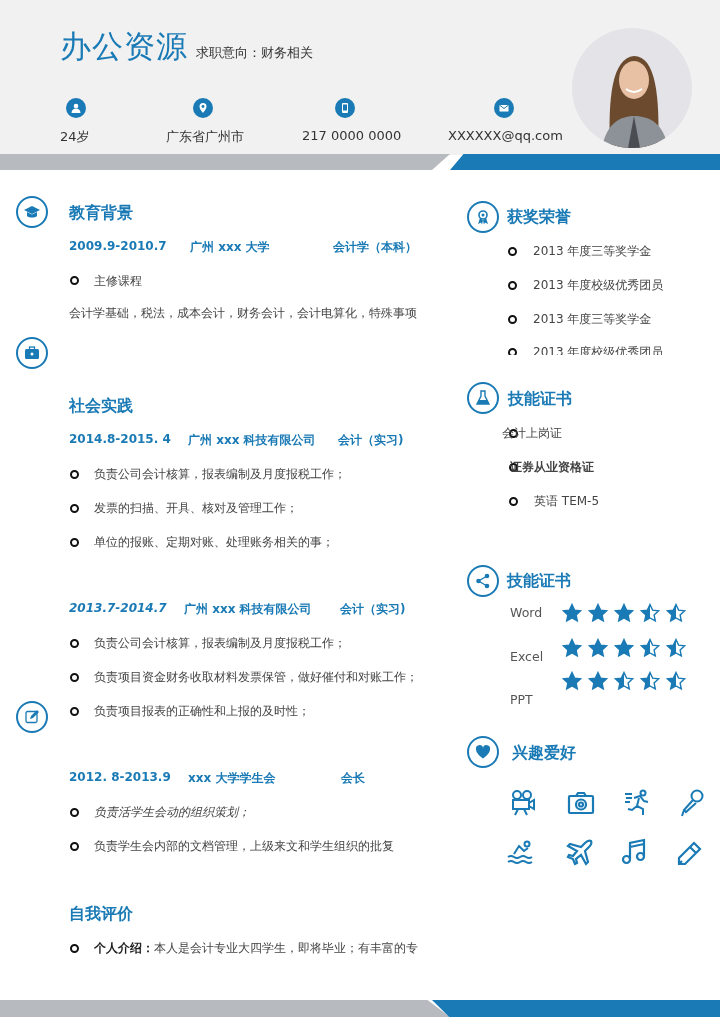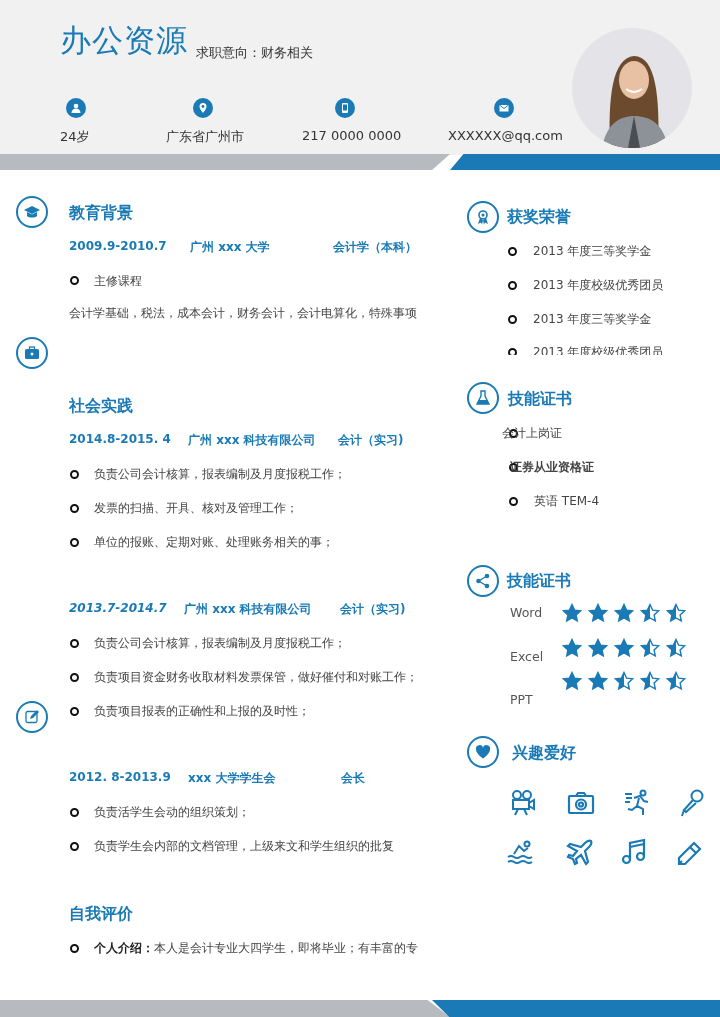--- a/index.html
+++ b/index.html
@@ -2,21 +2,21 @@
 <html><head>
 <meta charset="utf-8">
 <style>
   * { margin:0; padding:0; box-sizing:border-box; }
   html, body { width:720px; height:1017px; overflow:hidden; background:#ffffff; }
   body { position:relative; font-family:"DejaVu Sans", "Liberation Sans", sans-serif; color:#555; }
   .abs { position:absolute; }
 
   
   .header-bg { left:0; top:0; width:720px; height:155px; background:#f1f1f1; }
-  .name { left:60px; top:20px; font-size:31px; color:#1a7ab5; letter-spacing:1px; white-space:nowrap; }
+  .name { left:60px; top:26px; font-size:31px; color:#1a7ab5; letter-spacing:1px; white-space:nowrap; }
   .intent { left:196px; top:44px; font-size:13px; color:#333; white-space:nowrap; }
   .info-icon { width:20px; height:20px; border-radius:50%; background:#1a7ab5; display:flex; align-items:center; justify-content:center; }
   .info-icon svg { width:12px; height:12px; }
   .info-text { font-size:13px; color:#333; white-space:nowrap; }
   .photo { left:572px; top:28px; width:120px; height:120px; border-radius:50%; background:#e4e4e8; overflow:hidden; }
 
   .band-gray { left:0; top:154px; width:450px; height:16px; background:#b7bbbf; clip-path:polygon(0 0,100% 0,96% 100%,0 100%); }
   .band-blue { left:450px; top:154px; width:270px; height:16px; background:#1a7ab5; clip-path:polygon(5% 0,100% 0,100% 100%,0 100%); }
 
   .foot-gray { left:0; top:1000px; width:450px; height:17px; background:#b7bbbf; clip-path:polygon(0 0,95% 0,100% 100%,0 100%); }
@@ -136,21 +136,21 @@
   <svg viewBox="0 0 18 18">
       <rect x="3" y="3.5" width="11" height="11" rx="1.5" fill="none" stroke="#1a7ab5" stroke-width="1.3"></rect>
       <path d="M7 11l1-3 6-6 2 2-6 6z" fill="#1a7ab5"></path>
     </svg>
 </div>
 
 <div class="abs sub-head" style="left:69px;top:770px;">2012. 8-2013.9</div>
 <div class="abs sub-head" style="left:188px;top:770px;">xxx 大学学生会</div>
 <div class="abs sub-head" style="left:341px;top:770px;">会长</div>
 <div class="abs bullet" style="left:70px;top:808px;"></div>
-<div class="abs btext" style="left:94px;top:804px;">负责活学生会动的组织策划；</div>
+<div class="abs btext" style="left:94px;top:804px;font-style:italic;">负责活学生会动的组织策划；</div>
 <div class="abs bullet" style="left:70px;top:842px;"></div>
 <div class="abs btext" style="left:94px;top:838px;">负责学生会内部的文档管理，上级来文和学生组织的批复</div>
 
 <div class="abs sec-title" style="left:69px;top:904px;">自我评价</div>
 <div class="abs bullet" style="left:70px;top:944px;"></div>
 <div class="abs btext" style="left:94px;top:940px;"><b style="color:#222">个人介绍：</b><span>本人是会计专业大四学生，即将毕业；有丰富的专</span></div>
 
 <div class="abs sec-icon" style="left:467px;top:201px;">
   <svg viewBox="0 0 18 18">
       <circle cx="9" cy="7" r="4" fill="none" stroke="#1a7ab5" stroke-width="1.6"></circle>
@@ -175,21 +175,21 @@
       <path d="M7 2h4v5l4 8H3l4-8z" fill="none" stroke="#1a7ab5" stroke-width="1.4"></path>
       <path d="M5 11h8l2 4H3z" fill="#1a7ab5"></path>
     </svg>
 </div>
 <div class="abs sec-title" style="left:508px;top:389px;">技能证书</div>
 <div class="abs bullet" style="left:509px;top:429px;"></div>
 <div class="abs btext" style="left:502px;top:425px;">会计上岗证</div>
 <div class="abs bullet" style="left:509px;top:463px;"></div>
 <div class="abs btext" style="left:510px;top:459px;font-weight:bold;">证券从业资格证</div>
 <div class="abs bullet" style="left:509px;top:497px;"></div>
-<div class="abs btext" style="left:534px;top:493px;">英语 TEM-4</div>
+<div class="abs btext" style="left:534px;top:493px;">英语 TEM-5</div>
 
 <div class="abs sec-icon" style="left:467px;top:565px;">
   <svg viewBox="0 0 18 18">
       <circle cx="13" cy="4" r="2.3" fill="#1a7ab5"></circle>
       <circle cx="4.5" cy="9" r="2.3" fill="#1a7ab5"></circle>
       <circle cx="13" cy="14" r="2.3" fill="#1a7ab5"></circle>
       <path d="M13 4L4.5 9 13 14" stroke="#1a7ab5" stroke-width="1.3" fill="none"></path>
     </svg>
 </div>
 <div class="abs sec-title" style="left:507px;top:571px;">技能证书</div>

